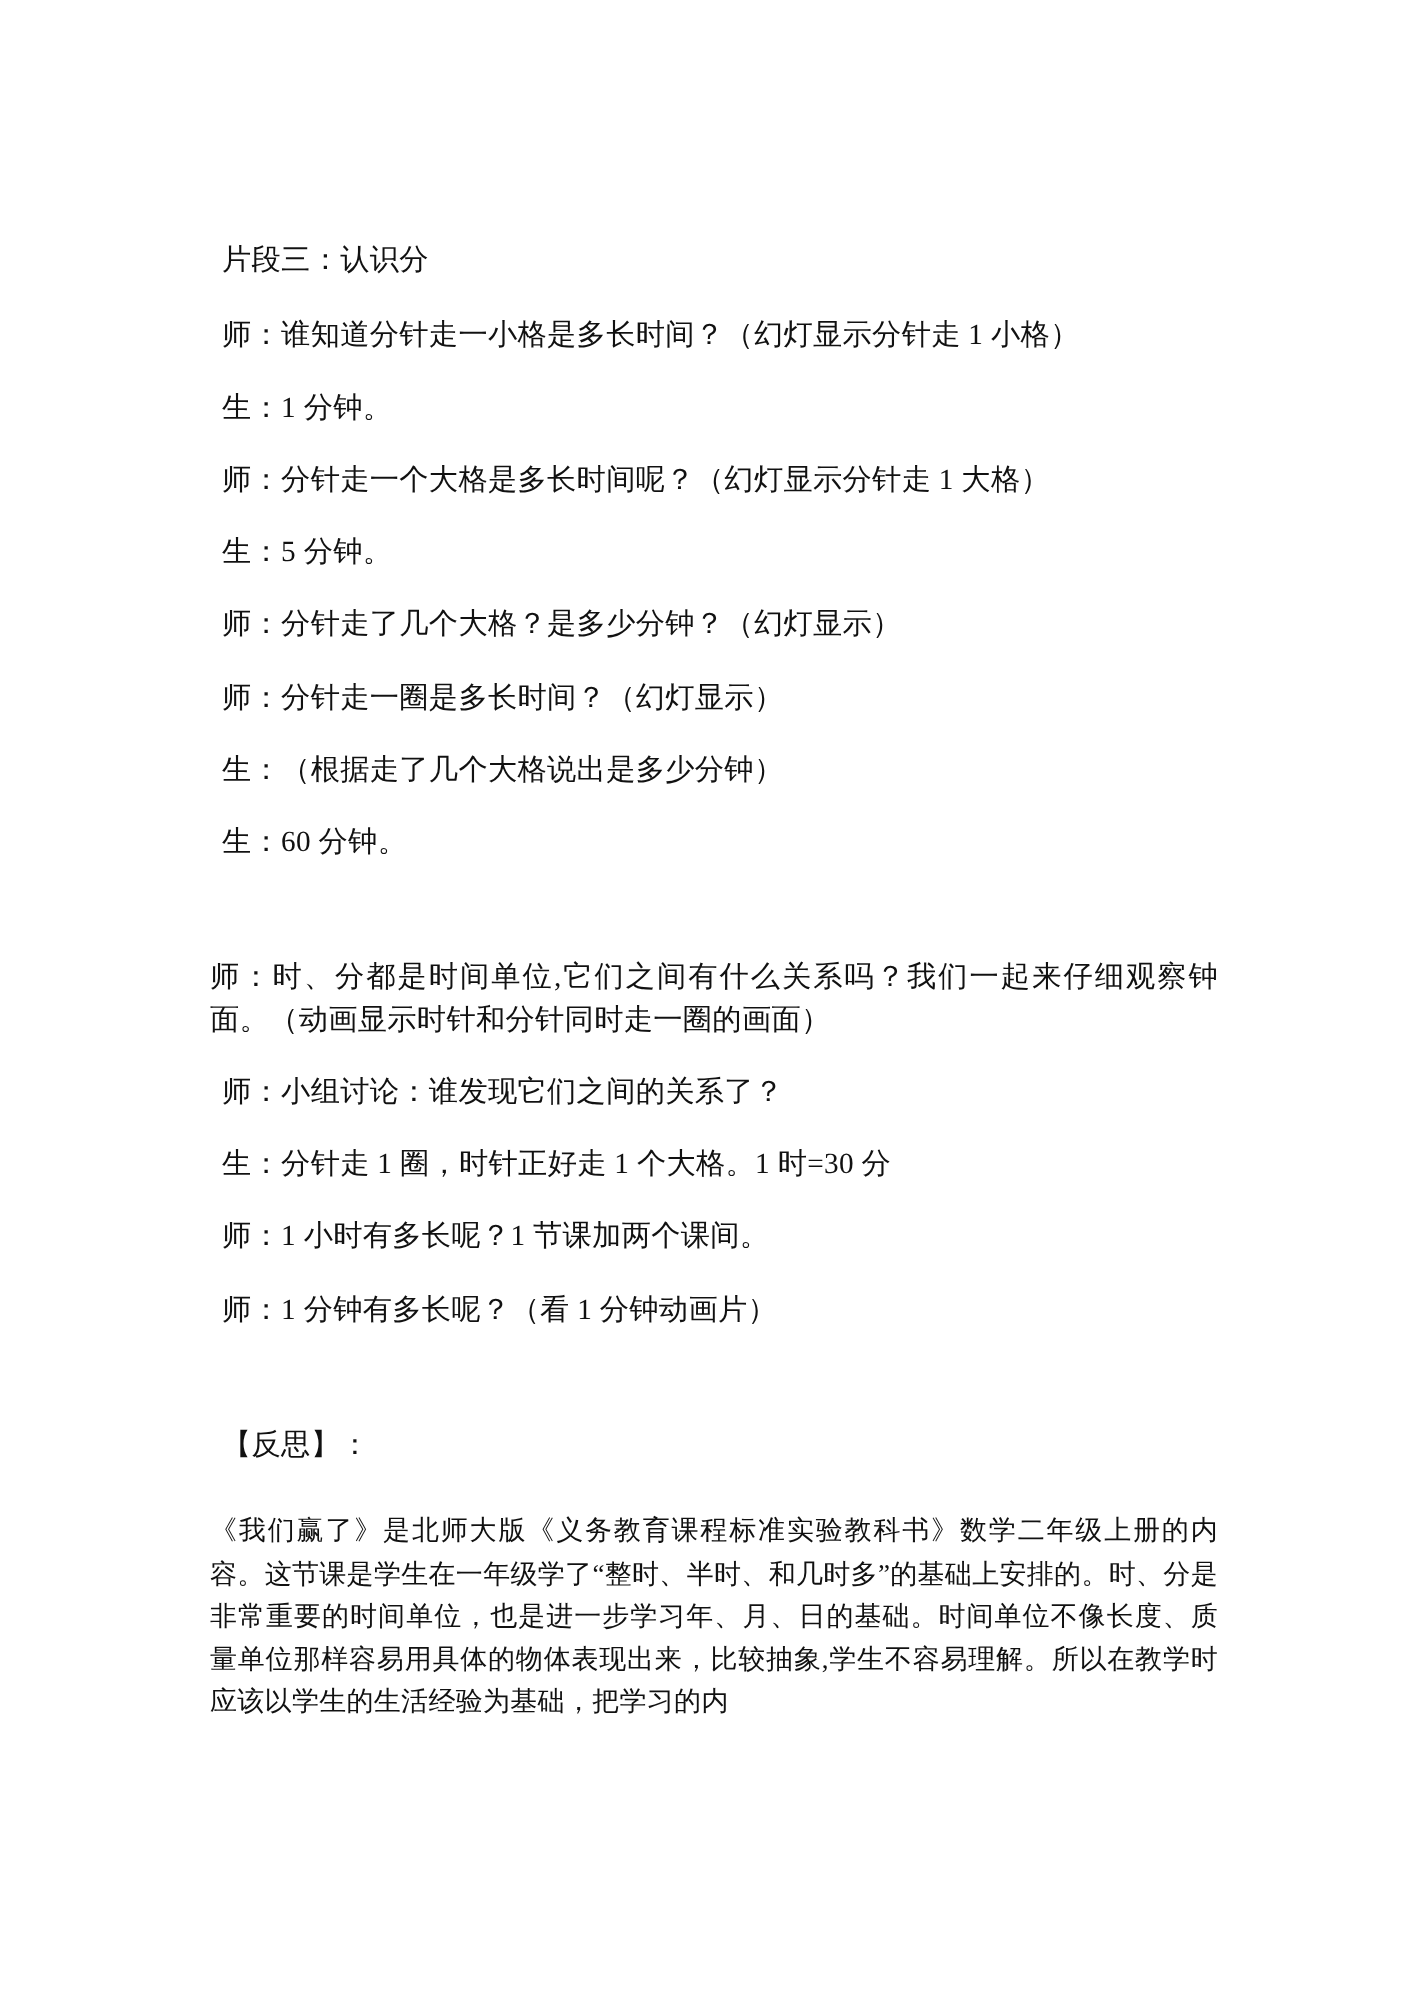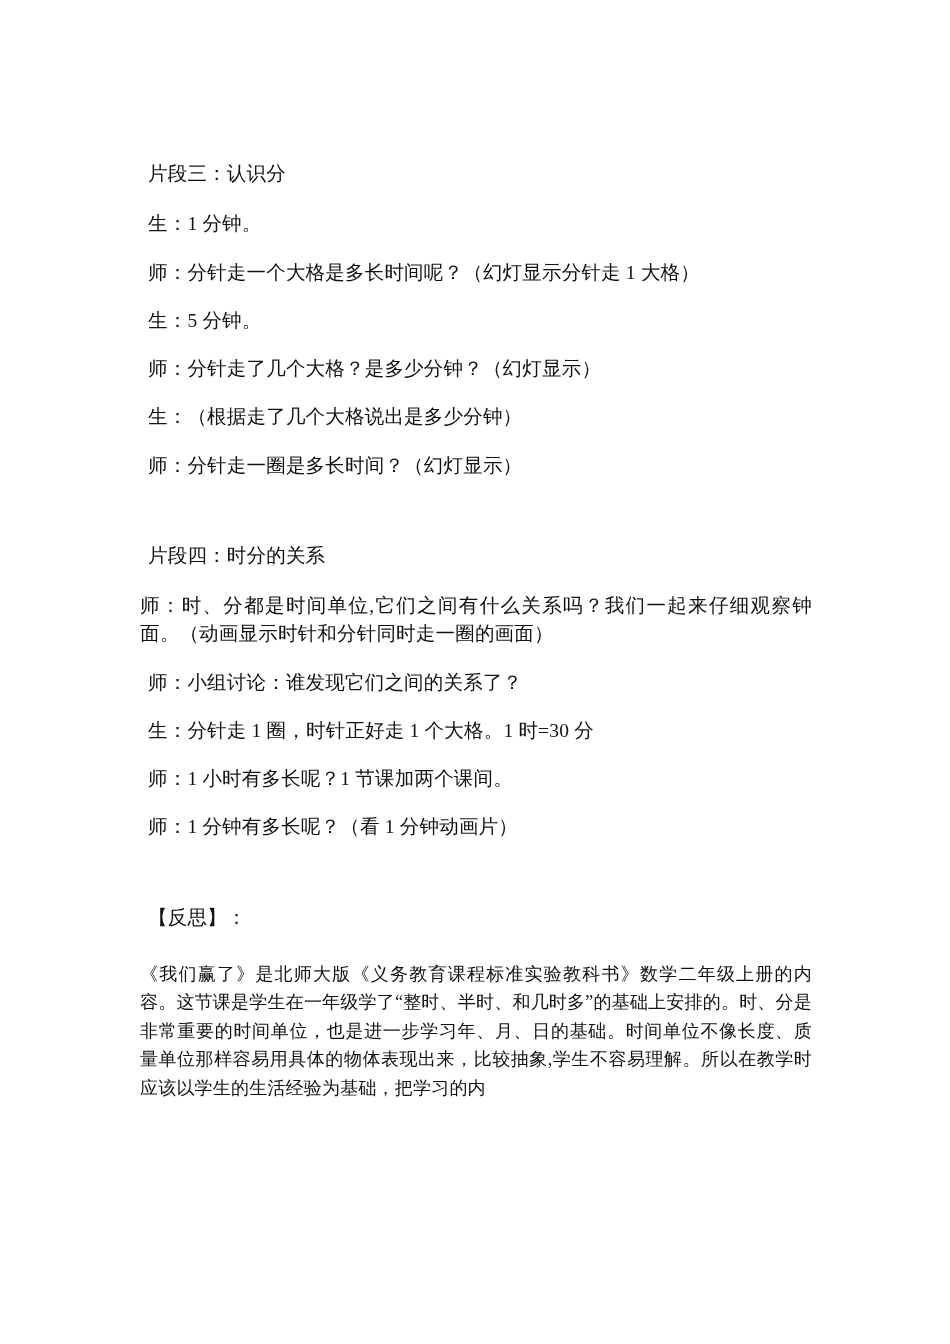--- a/index.html
+++ b/index.html
@@ -60,32 +60,33 @@
   }
 </style>
 </head>
 <body>
 
 <div class="page">
   <div class="doc-body">
 
     <div class="section">
       <p class="section-head">片段三：认识分</p>
+      <p class="para indent-1">师：谁知道分针走一小格是多长时间？（幻灯显示分针走 1 小格）</p>
       <p class="para indent-1">生：1 分钟。</p>
       <p class="para indent-1">师：分针走一个大格是多长时间呢？（幻灯显示分针走 1 大格）</p>
       <p class="para indent-1">生：5 分钟。</p>
       <p class="para indent-1">师：分针走了几个大格？是多少分钟？（幻灯显示）</p>
+      <p class="para indent-1">师：分针走一圈是多长时间？（幻灯显示）</p>
       <p class="para indent-1">生：（根据走了几个大格说出是多少分钟）</p>
-      <p class="para indent-1">师：分针走一圈是多长时间？（幻灯显示）</p>
+      <p class="para indent-1">生：60 分钟。</p>
     </div>
 
     <div class="gap-large"></div>
 
     <div class="section">
-      <p class="section-head">片段四：时分的关系</p>
       <p class="para flow">师：时、分都是时间单位,它们之间有什么关系吗？我们一起来仔细观察钟面。（动画显示时针和分针同时走一圈的画面）</p>
       <p class="para indent-1">师：小组讨论：谁发现它们之间的关系了？</p>
       <p class="para indent-1">生：分针走 1 圈，时针正好走 1 个大格。1 时=30 分</p>
       <p class="para indent-1">师：1 小时有多长呢？1 节课加两个课间。</p>
       <p class="para indent-1">师：1 分钟有多长呢？（看 1 分钟动画片）</p>
     </div>
 
     <div class="gap-large"></div>
 
     <div class="section">

